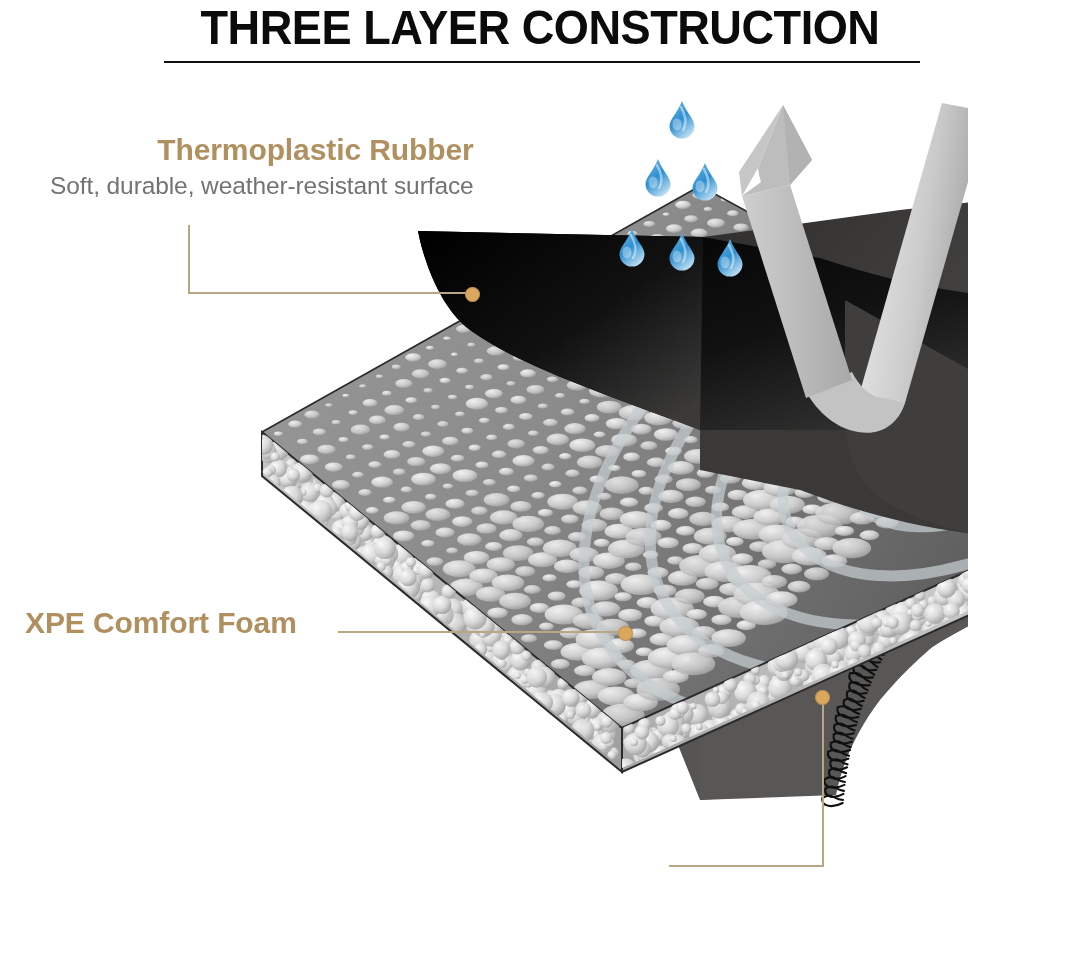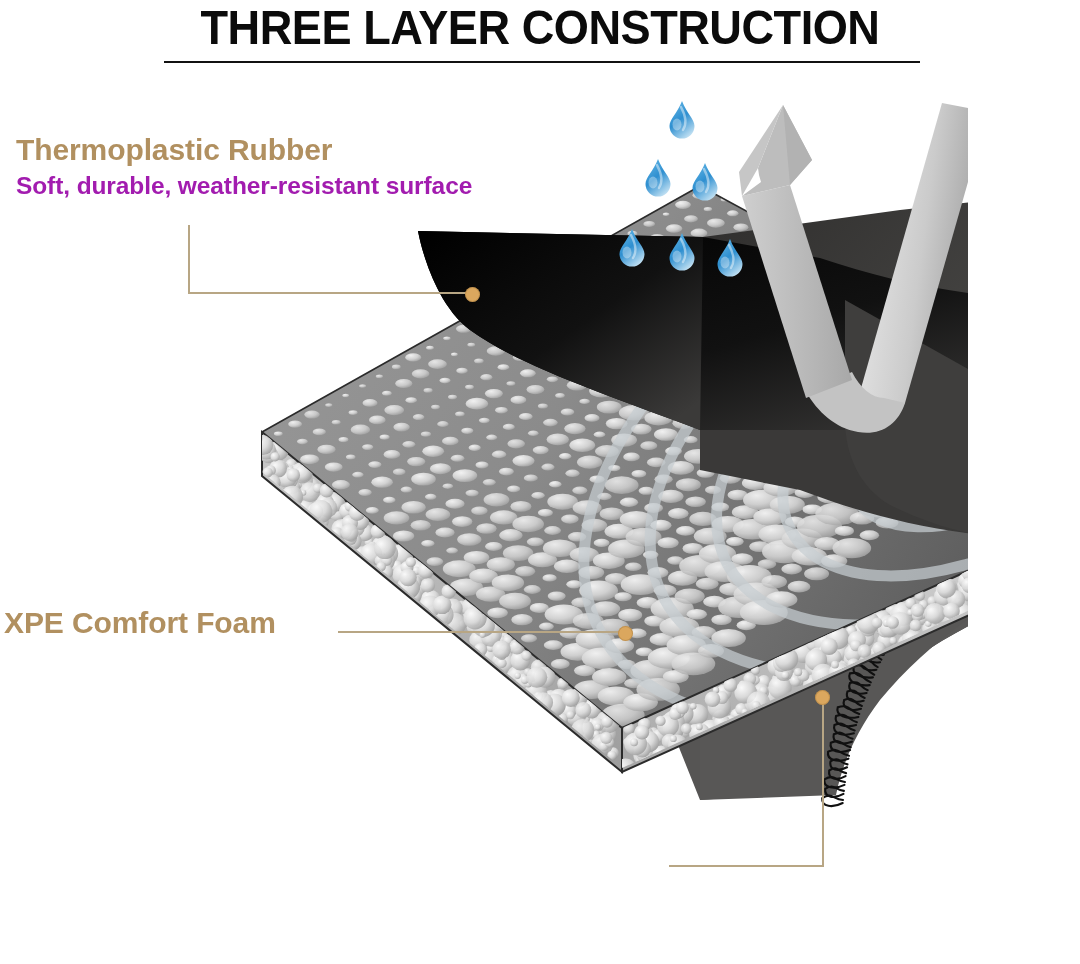--- a/index.html
+++ b/index.html
@@ -40,47 +40,48 @@
   #title-rule {
     position: absolute;
     left: 164px;
     top: 61px;
     width: 756px;
     height: 2px;
     background: #111111;
   }
 
   
-  .callout { position: absolute; }
+  .callout { position: absolute; text-align: right; }
   .callout .c-head {
     font-size: 30px;
     font-weight: 600;
     color: #b19060;
     line-height: 38px;
     white-space: nowrap;
     letter-spacing: -0.1px;
   }
   .callout .c-head .tm {
     font-size: 15px;
     vertical-align: 13px;
     letter-spacing: 0.5px;
     color: #bda07a;
     font-weight: 400;
   }
   .callout .c-body {
     font-size: 24.5px;
-    font-weight: 700;
-    color: #a21caf;
+    font-weight: 400;
+    color: #737373;
     line-height: 34px;
     letter-spacing: -0.1px;
     white-space: pre-line;
+    margin-left: 34px;
   }
 
   #callout-tpr   { left: 16px; top: 131px; }
-  #callout-foam  { left: 4px; top: 604px; }
+  #callout-foam  { left: 25px; top: 604px; }
   #callout-back  { left: 16px; top: 838px; }
 
   
   .lead-line { position: absolute; background: #b8a684; }
   .lead-h { height: 2px; }
   .lead-v { width: 2px; }
   .lead-dot {
     position: absolute;
     width: 15px; height: 15px;
     border-radius: 50%;

